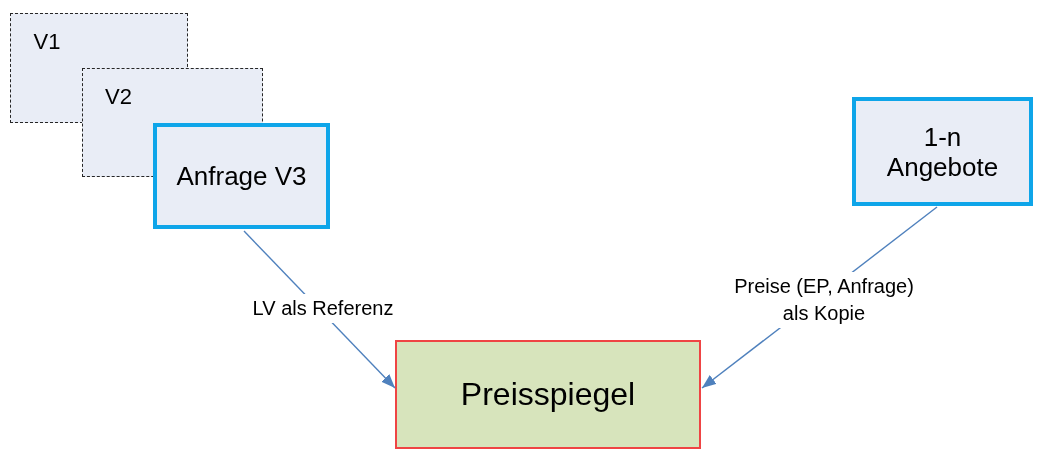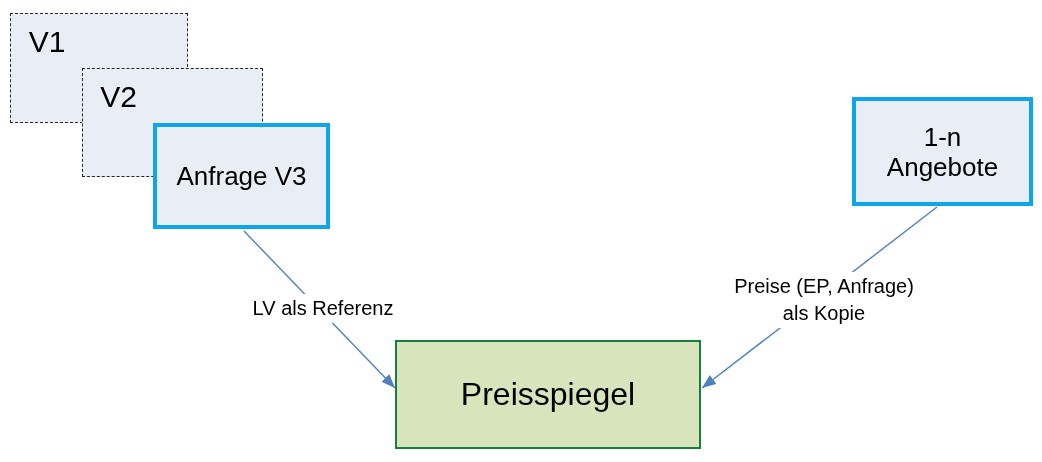--- a/index.html
+++ b/index.html
@@ -17,35 +17,35 @@
   }
   .box {
     position: absolute;
     box-sizing: border-box;
     color: #000000;
   }
   .box.blue-fill { background: #e9edf6; }
   .box.green-fill { background: #d7e4bc; }
   .box.dashed { border: 1px dashed #262626; }
   .box.solid { border: 4px solid #0ea5e9; }
-  .box.solid-dark { border: 2px solid #15803d; }
+  .box.solid-dark { border: 2px solid #ef4444; }
   .box-v1 { left: 10px; top: 13px; width: 178px; height: 110px; z-index: 1; }
   .box-v2 { left: 82px; top: 68px; width: 181px; height: 109px; z-index: 2; }
   .box-v3 { left: 153px; top: 123px; width: 177px; height: 106px; z-index: 3;
             display: flex; align-items: center; justify-content: center; }
   .box-angebote { left: 852px; top: 97px; width: 181px; height: 109px; z-index: 3;
             display: flex; align-items: center; justify-content: center; }
   .box-preisspiegel { left: 395px; top: 340px; width: 306px; height: 109px; z-index: 3;
             display: flex; align-items: center; justify-content: center; }
   .corner-label {
     position: absolute;
     display: flex;
     align-items: center;
     justify-content: center;
-    font-size: 30px;
+    font-size: 22px;
   }
   .box-v1 .corner-label { left: 0; top: 0; width: 72px; height: 55px; }
   .box-v2 .corner-label { left: 0; top: 0; width: 71px; height: 55px; }
   .node-label { font-size: 26px; text-align: center; white-space: pre-line; line-height: 30px; }
   .node-label-big { font-size: 32px; text-align: center; }
   .arrow-layer {
     position: absolute;
     left: 0; top: 0;
     width: 1042px; height: 462px;
     z-index: 4;

